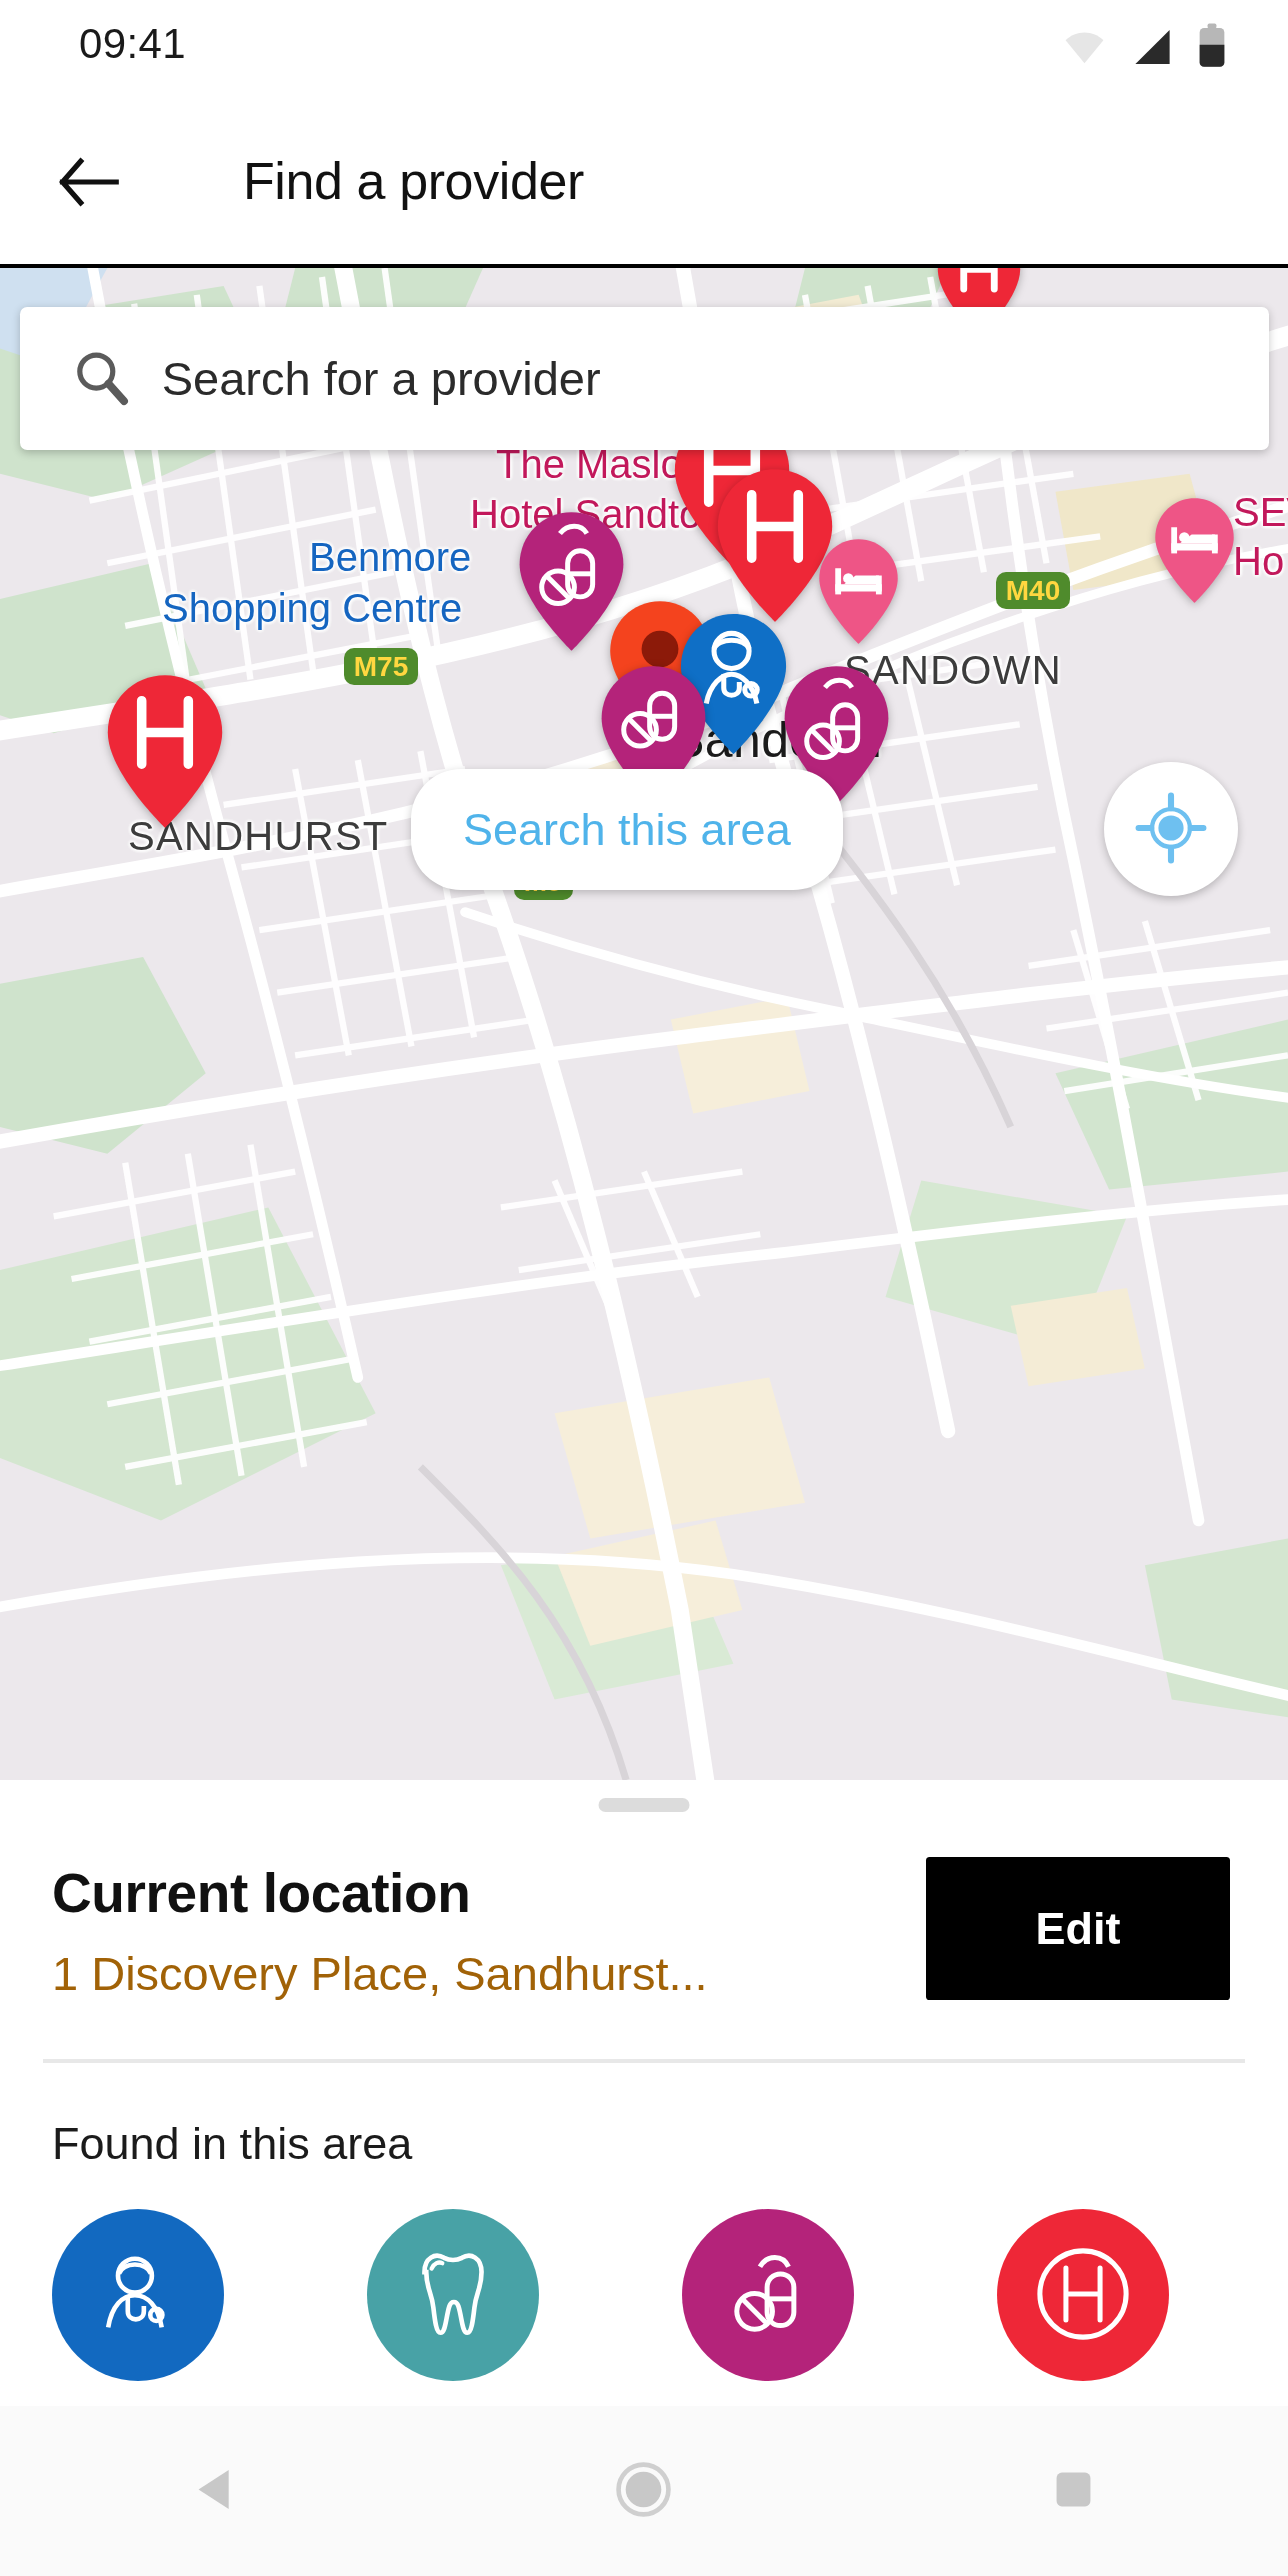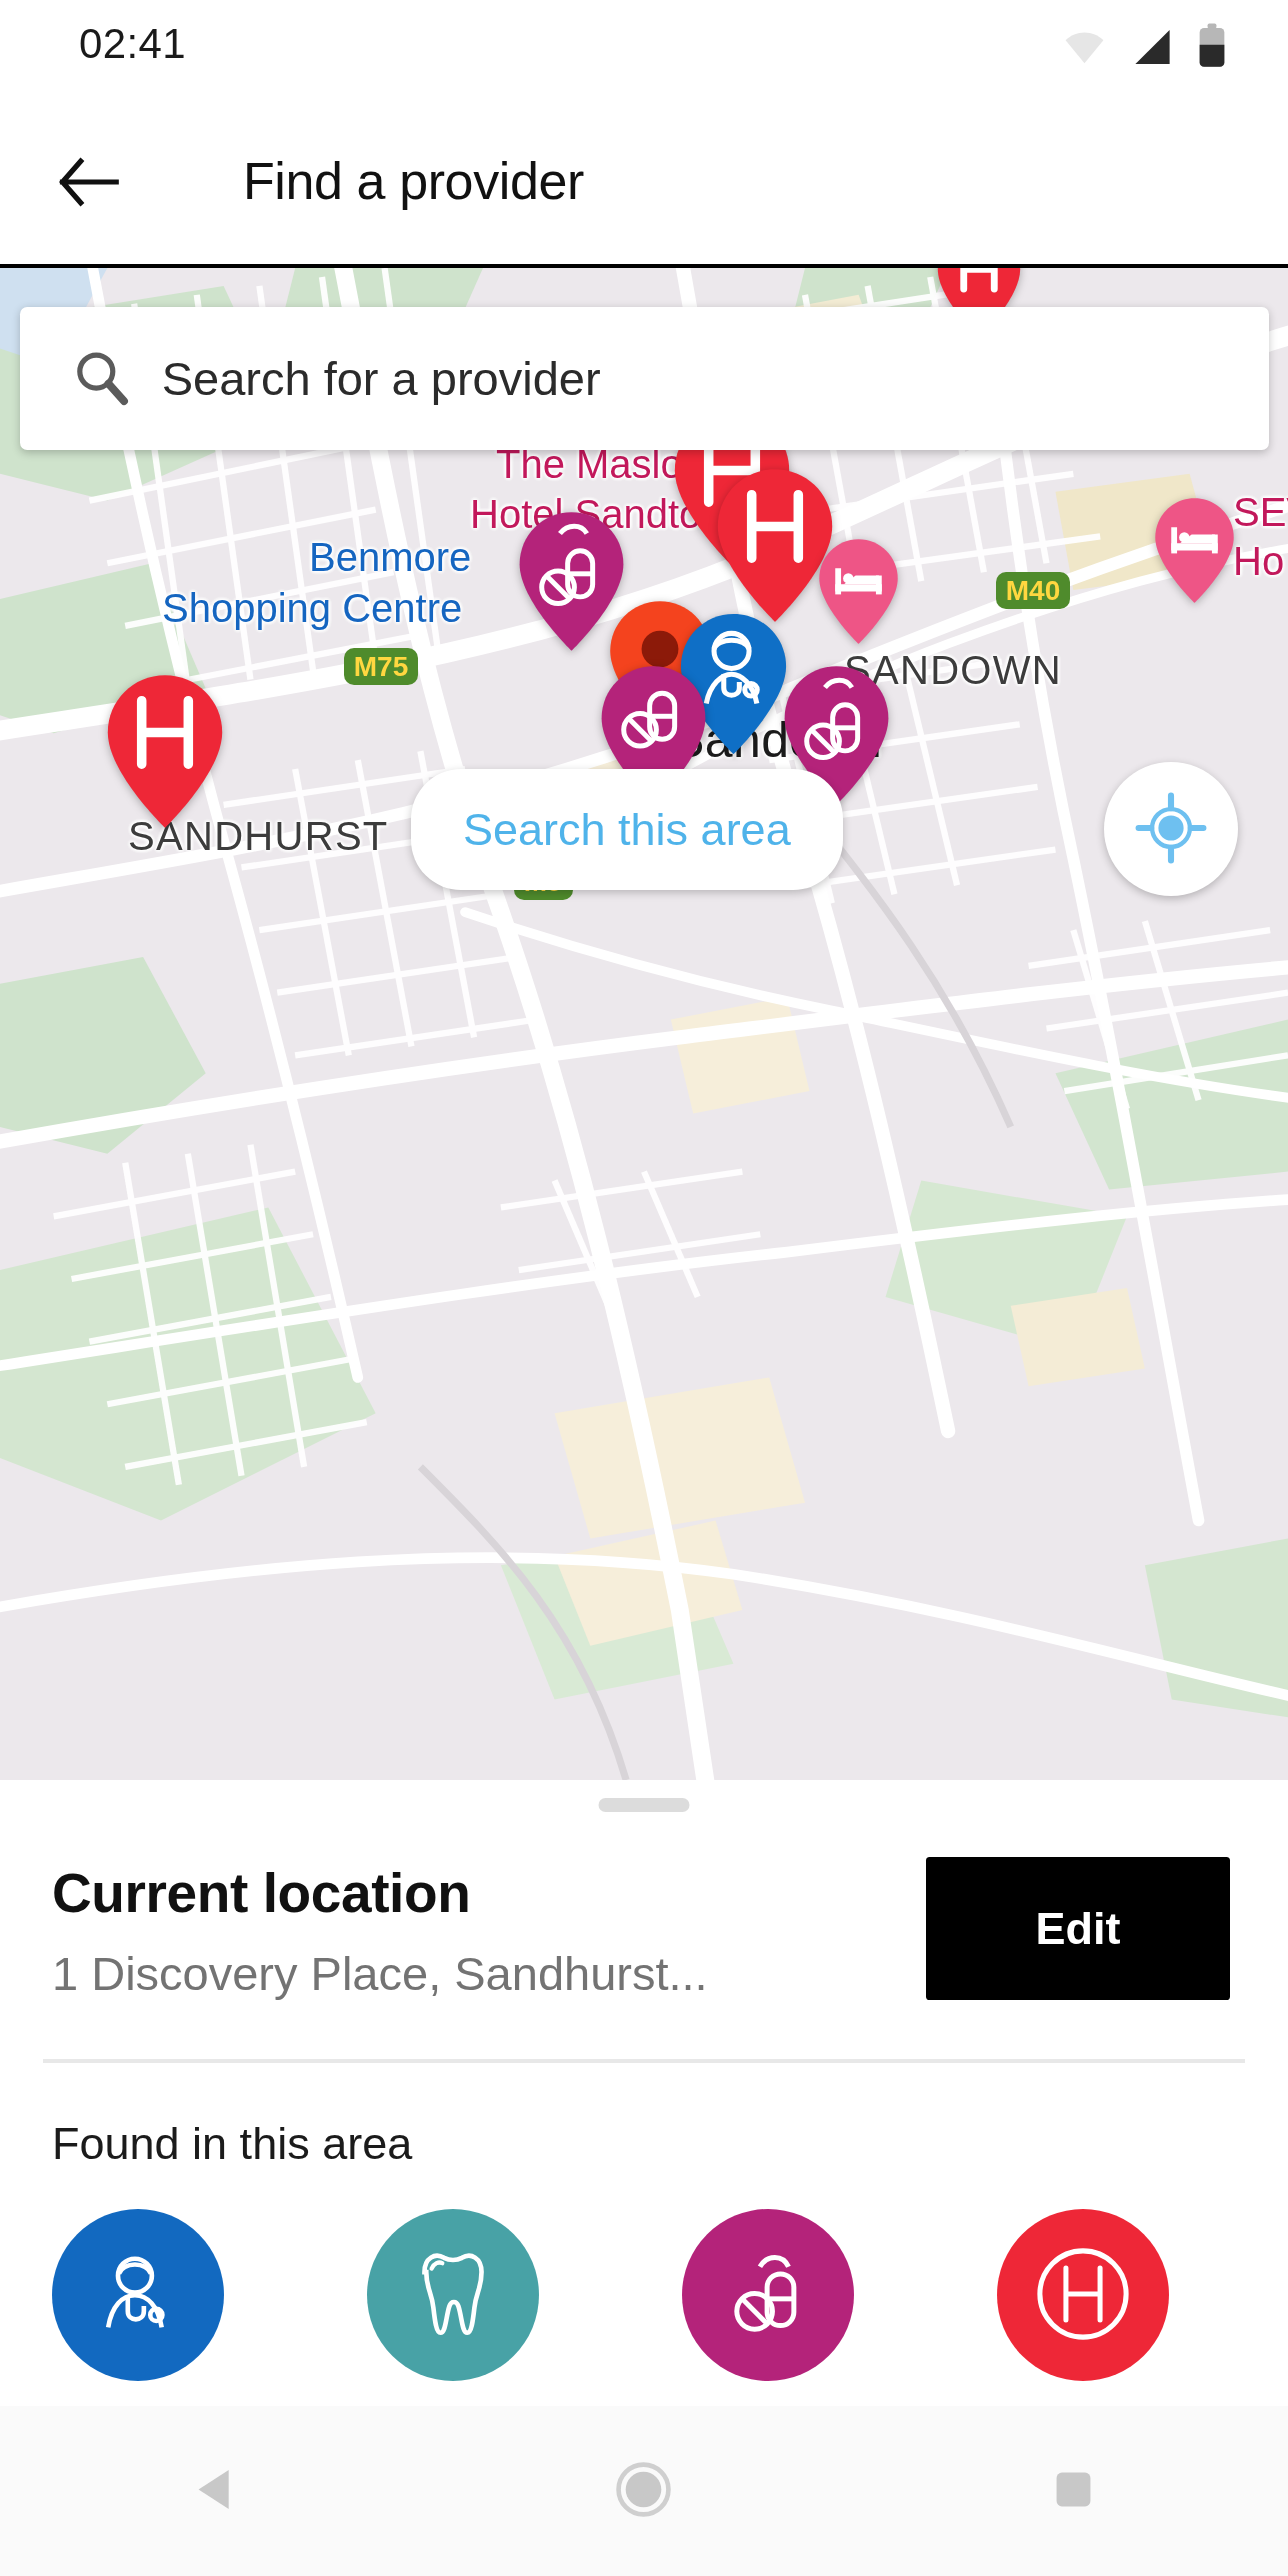--- a/index.html
+++ b/index.html
@@ -53,21 +53,21 @@
   .area-pill span{ font-size:45px; color:#4FB3EA; }
 
   .locate-fab{ position:absolute; left:1104px; top:494px; width:134px; height:134px; background:#fff;
                border-radius:50%; box-shadow:0 2.7px 9px rgba(0,0,0,.24); display:flex; align-items:center; justify-content:center; }
 
   
   .sheet{ position:absolute; left:0; top:1780px; width:1288px; height:626px; background:#fff; }
   .grabber{ position:absolute; left:50%; transform:translateX(-50%); top:18px; width:91px; height:14.3px;
             background:#dcdcdc; border-radius:7.2px; }
   .loc-title{ position:absolute; left:52px; top:81px; font-size:55px; font-weight:700; color:#111; letter-spacing:-0.4px; }
-  .loc-sub{ position:absolute; left:52px; top:166px; font-size:47px; color:#737373; }
+  .loc-sub{ position:absolute; left:52px; top:166px; font-size:47px; color:#a16207; }
   .edit-btn{ position:absolute; left:926px; top:77px; width:304px; height:143px; background:#000;
              border-radius:3.6px; display:flex; align-items:center; justify-content:center; }
   .edit-btn span{ color:#fff; font-size:45px; font-weight:700; }
   .sheet-div{ position:absolute; left:43px; top:279px; width:1202px; height:3.6px; background:#e8e8e8; }
   .found-title{ position:absolute; left:52px; top:338px; font-size:45px; color:#1b1b1b; }
   .cats{ position:absolute; left:0; top:429px; width:1288px; display:flex; padding:0 52px; gap:0; }
   .cat{ width:172px; height:172px; border-radius:50%; display:flex; align-items:center; justify-content:center;
         margin-right:143px; }
   .cat:last-child{ margin-right:0; }
 
@@ -75,21 +75,21 @@
   .navbar{ position:absolute; left:0; top:2406px; width:1288px; height:170px; background:#fafafa;
            display:flex; align-items:center; justify-content:space-around; }
   .navbtn{ width:161px; height:107px; display:flex; align-items:center; justify-content:center; }
 </style>
 </head>
 <body>
 
 <div id="app">
 
   <div class="statusbar">
-    <div class="status-time">02:41</div>
+    <div class="status-time">09:41</div>
     <div class="status-icons">
       <span>
         <svg width="47" height="36" viewBox="0 0 24 20">
             <path d="M12 19 1.5 6.2C4.3 3.6 8 2 12 2s7.7 1.6 10.5 4.2z" fill="#e6e6e6"></path>
           </svg>
       </span>
       <span>
         <svg width="43" height="38" viewBox="0 0 22 20">
             <path d="M20 1v18H2z" fill="#2a2a2a"></path>
           </svg>

